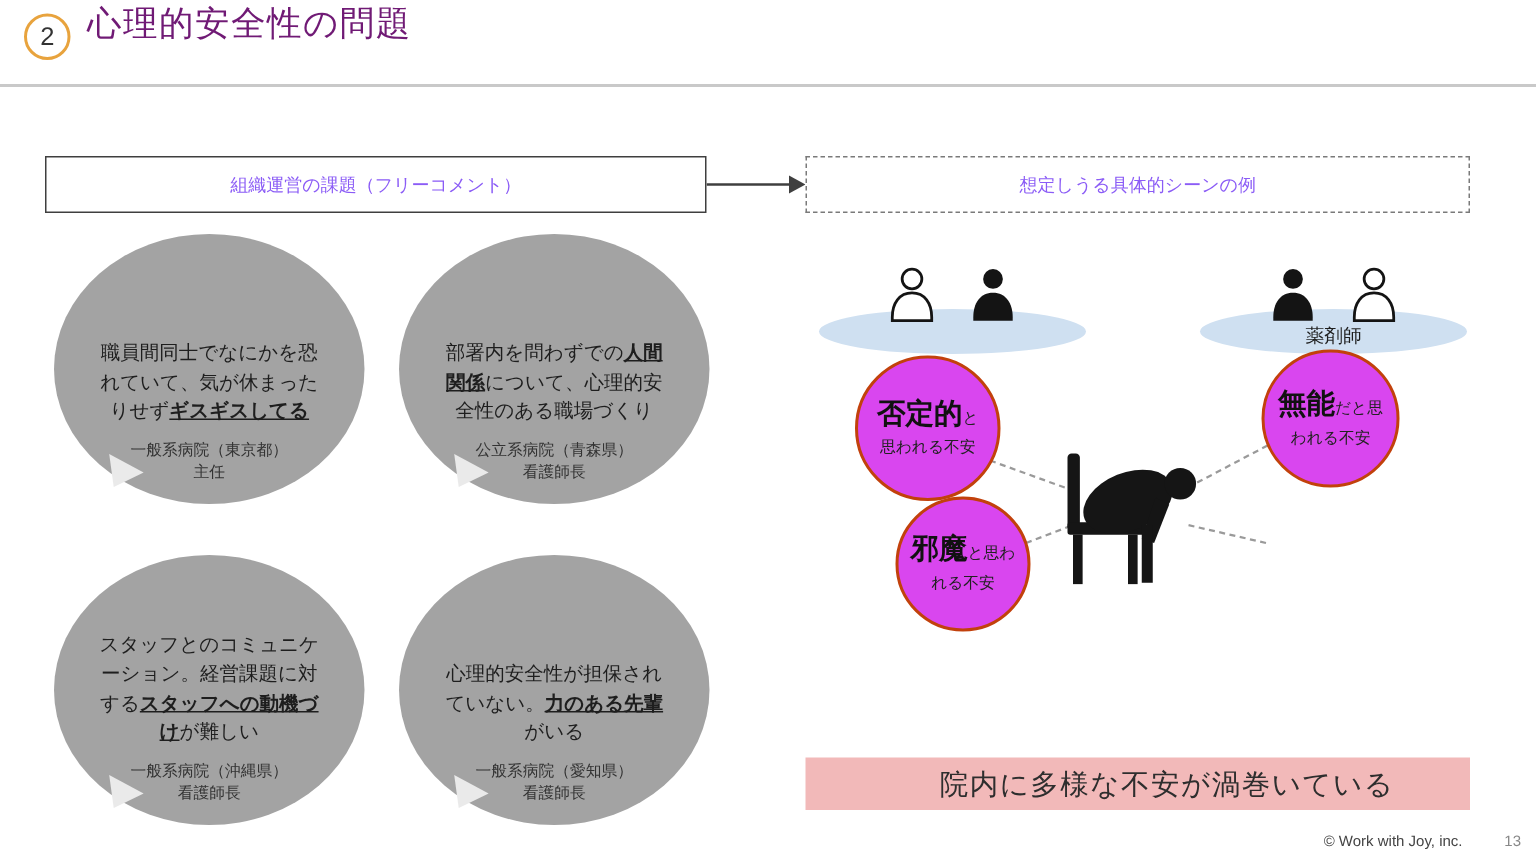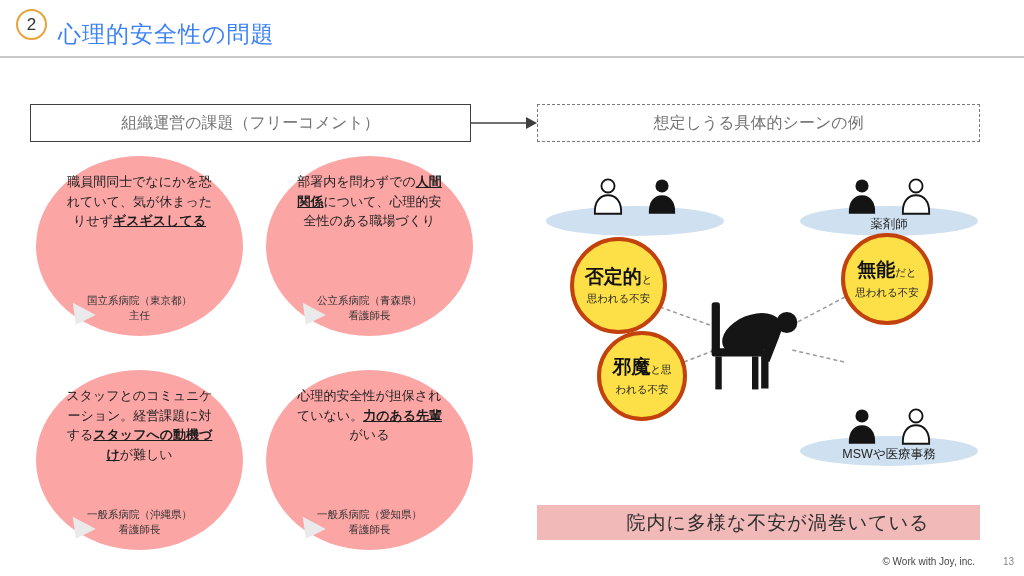--- a/index.html
+++ b/index.html
@@ -3,49 +3,49 @@
 <meta charset="utf-8">
 <style>
   *{margin:0;padding:0;box-sizing:border-box;}
   html,body{background:#9a9a9a;}
   body{font-family:"Liberation Sans","DejaVu Sans",sans-serif;}
   .slide{position:relative;width:1024px;height:576px;background:#ffffff;overflow:hidden;color:#2b2b2b;margin:0 auto;}
 
   
   .num-badge{position:absolute;left:16px;top:9px;width:31px;height:31px;border:2.5px solid #E8A33D;border-radius:50%;
     display:flex;align-items:center;justify-content:center;font-size:17px;color:#333;}
-  .slide-title{position:absolute;left:58px;top:19px;font-size:23px;color:#3b82f6;letter-spacing:1px;}
+  .slide-title{position:absolute;left:58px;top:0;font-size:23px;color:#701a75;letter-spacing:1px;}
   .header-divider{position:absolute;left:0;top:56px;width:1024px;height:1.5px;background:#c9c9c9;}
 
   
-  .box-title{position:absolute;display:flex;align-items:center;justify-content:center;font-size:16px;color:#737373;background:#fff;}
+  .box-title{position:absolute;display:flex;align-items:center;justify-content:center;font-size:12px;color:#8b5cf6;background:#fff;}
   .box-solid{left:30px;top:104px;width:441px;height:38px;border:1.5px solid #3f3f3f;}
   .box-dashed{left:537px;top:104px;width:443px;height:38px;border:1.5px dashed #7a7a7a;}
   .arrow-svg{position:absolute;left:471px;top:114px;}
 
   
-  .bubble{position:absolute;width:207px;height:180px;background:#fca5a5;border-radius:50%;
-    display:flex;flex-direction:column;align-items:center;justify-content:space-between;padding:16px 26px 12px;z-index:1;}
+  .bubble{position:absolute;width:207px;height:180px;background:#a3a3a3;border-radius:50%;
+    display:flex;flex-direction:column;align-items:center;justify-content:flex-end;padding:16px 26px 12px;z-index:1;}
   .bubble::after{content:"";position:absolute;left:28px;bottom:-2px;width:0;height:0;
     border:13px solid transparent;border-top:18px solid #EAEAEA;transform:rotate(28deg);}
   .bubble-text{font-size:13px;line-height:1.5;text-align:center;color:#1e1e1e;}
   .bubble-text .em{font-weight:bold;text-decoration:underline;}
   .bubble-source{margin-top:9px;font-size:10.5px;line-height:1.5;text-align:center;color:#333;}
 
   
   .lines-overlay{position:absolute;left:540px;top:150px;z-index:1;}
   .group{position:absolute;width:178px;height:84px;z-index:2;}
   .group-ellipse{position:absolute;left:0;bottom:6px;width:178px;height:30px;background:#CFE0F1;border-radius:50%;}
   .group-icons{position:absolute;left:0;bottom:24px;width:178px;display:flex;justify-content:center;gap:20px;}
   .person{width:34px;height:44px;}
   .person.filled{fill:#141414;stroke:none;}
   .person.outline{fill:#ffffff;stroke:#141414;stroke-width:2.4;}
   .group-label{position:absolute;left:0;bottom:9px;width:178px;text-align:center;font-size:12.5px;color:#1e1e1e;z-index:2;}
 
-  .anx{position:absolute;background:#fde047;border:4px solid #c2410c;border-radius:50%;
+  .anx{position:absolute;background:#d946ef;border:2px solid #c2410c;border-radius:50%;
     display:flex;align-items:center;justify-content:center;text-align:center;padding:8px;z-index:3;}
   .anx-inner{width:100%;}
   .anx .em{font-weight:bold;font-size:19px;line-height:1.25;color:#111;}
   .anx .rest{font-size:10.5px;line-height:1.35;color:#222;}
 
   .figure-svg{position:absolute;left:697px;top:283px;z-index:2;}
 
   .banner{position:absolute;left:537px;top:505px;width:443px;height:35px;background:#F2B9B9;
     display:flex;align-items:center;justify-content:center;font-size:19px;color:#2e2e2e;letter-spacing:1px;z-index:2;padding-left:39px;}
 
@@ -76,21 +76,21 @@
   <div class="box-title box-solid">組織運営の課題（フリーコメント）</div>
   <svg class="arrow-svg" width="66" height="18" viewBox="0 0 66 18">
     <line x1="0" y1="9" x2="55" y2="9" stroke="#3f3f3f" stroke-width="1.6"></line>
     <polygon points="55,3 66,9 55,15" fill="#3f3f3f"></polygon>
   </svg>
   <div class="box-title box-dashed">想定しうる具体的シーンの例</div>
 
   <div class="bubble" style="left:36px;top:156px;">
     <div class="bubble-text"><span>職員間同士でなにかを恐れていて、気が休まったりせず</span><span class="em">ギスギスしてる</span><span></span></div>
     <div class="bubble-source">
-      <div>国立系病院（東京都）</div>
+      <div>一般系病院（東京都）</div>
       <div>主任</div>
     </div>
   </div>
 
   <div class="bubble" style="left:266px;top:156px;">
     <div class="bubble-text"><span>部署内を問わずでの</span><span class="em">人間関係</span><span>について、心理的安全性のある職場づくり</span></div>
     <div class="bubble-source">
       <div>公立系病院（青森県）</div>
       <div>看護師長</div>
     </div>
@@ -140,32 +140,20 @@
           <use href="#sym-person"></use>
         </svg>
       <svg class="person outline" viewBox="-2 -2 44 52">
           <use href="#sym-person"></use>
         </svg>
     </div>
     <div class="group-label">薬剤師</div>
   </div>
 
 
-  <div class="group" style="left:800px;top:388px;">
-    <div class="group-ellipse"></div>
-    <div class="group-icons">
-      <svg class="person filled" viewBox="-2 -2 44 52">
-          <use href="#sym-person"></use>
-        </svg>
-      <svg class="person outline" viewBox="-2 -2 44 52">
-          <use href="#sym-person"></use>
-        </svg>
-    </div>
-    <div class="group-label">MSWや医療事務</div>
-  </div>
 
   <div class="anx" style="left:570px;top:237px;width:97px;height:97px;">
     <div class="anx-inner"><span class="em">否定的</span><span class="rest">と思われる不安</span></div>
   </div>
   <div class="anx" style="left:841px;top:233px;width:92px;height:92px;justify-content:center;">
     <div class="anx-inner"><span class="em">無能</span><span class="rest">だと思われる不安</span></div>
   </div>
   <div class="anx" style="left:597px;top:331px;width:90px;height:90px;">
     <div class="anx-inner"><span class="em">邪魔</span><span class="rest">と思われる不安</span></div>
   </div>

